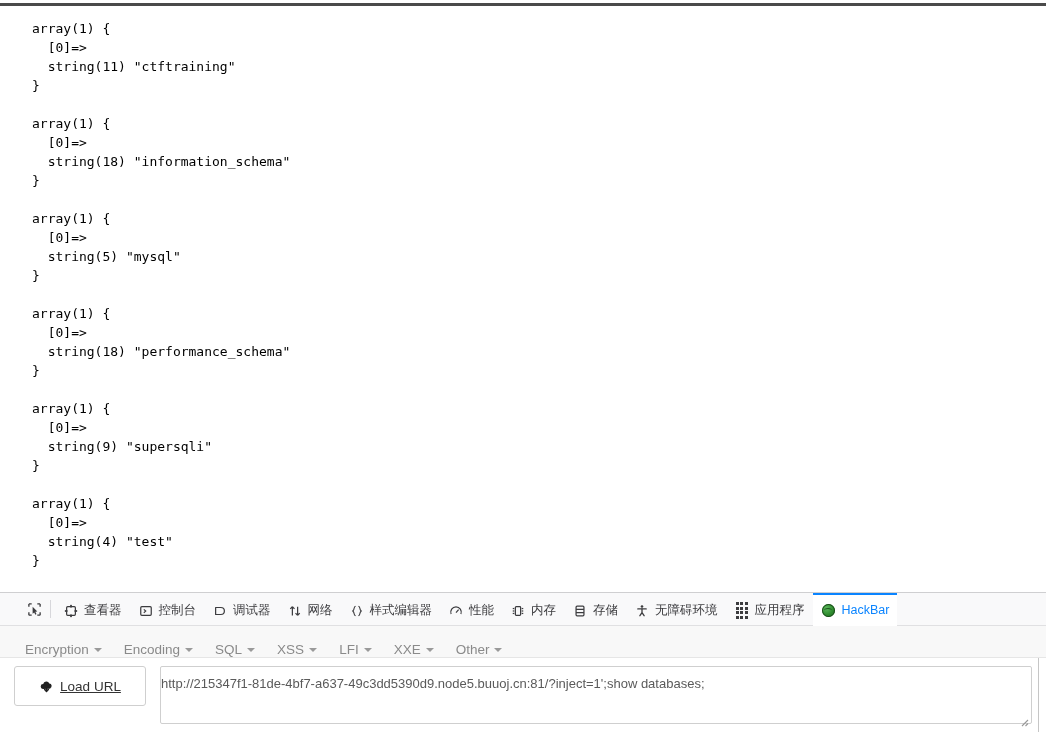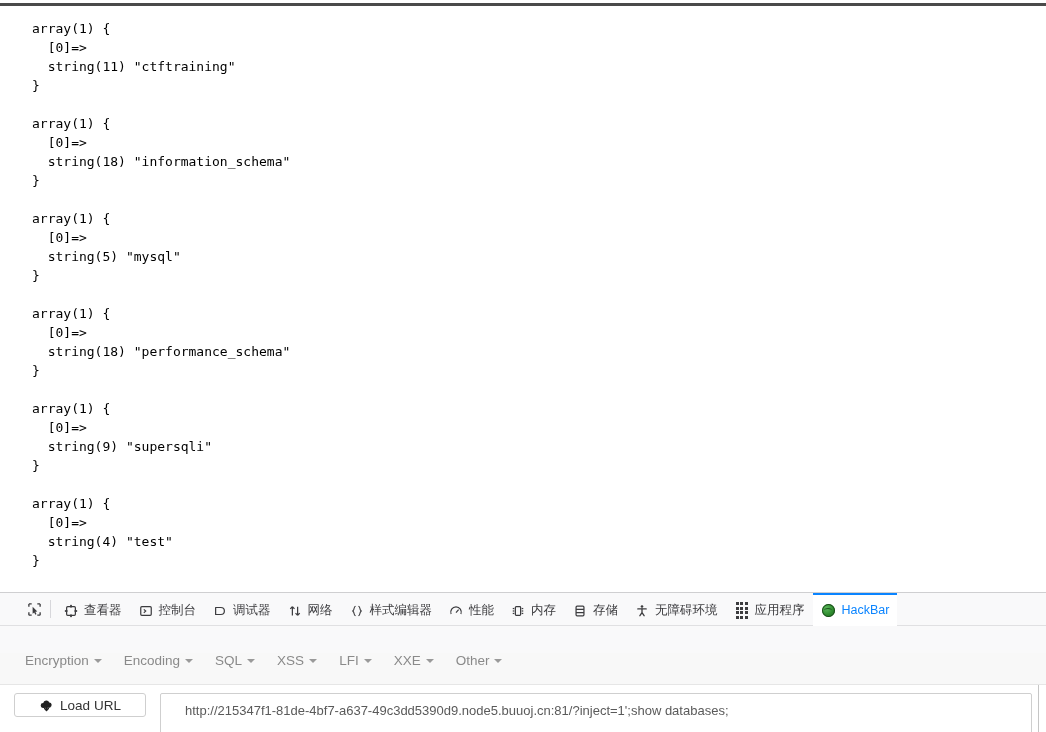--- a/index.html
+++ b/index.html
@@ -169,27 +169,26 @@
     top: 4px;
     width: 8px;
     height: 4px;
     border-top: 1px solid rgba(20,70,20,0.85);
     border-radius: 50%;
   }
 
   
   .hb-menubar {
     display: flex;
-    align-items: flex-start;
+    align-items: flex-end;
     height: 32px;
     padding-left: 14px;
     background: #f8f8f8;
     border-bottom: 1px solid #e6e6e6;
     box-sizing: border-box;
-    margin-top: 27px;
   }
   .hb-menu-item {
     display: flex;
     align-items: center;
     gap: 5px;
     font-size: 13.5px;
     color: #8a8a8a;
     padding: 0 11px;
     cursor: pointer;
     white-space: nowrap;
@@ -220,29 +219,30 @@
     gap: 6px;
     width: 132px;
     flex: 0 0 132px;
   }
 
   .hb-btn {
     display: flex;
     align-items: center;
     justify-content: center;
     gap: 6px;
-    height: 24px;
+    height: 40px;
     background: #ffffff;
     border: 1px solid #cfcfcf;
     border-radius: 3px;
     font-size: 13.5px;
     color: #333333;
     cursor: pointer;
     white-space: nowrap;
     box-sizing: border-box;
+    text-decoration: underline;
   }
   .hb-btn-icon {
     display: inline-flex;
     align-items: center;
     justify-content: center;
     width: 15px;
     height: 15px;
   }
 
   .hb-url-wrap {
@@ -256,21 +256,21 @@
   .hb-url {
     width: 100%;
     height: 58px;
     border: 1px solid #cfcfcf;
     border-radius: 2px;
     background: #ffffff;
     color: #5a5a5a;
     font-family: "Liberation Sans", sans-serif;
     font-size: 13px;
     line-height: 18px;
-    padding: 8px 24px;
+    padding: 8px 0;
     box-sizing: border-box;
     resize: none;
     outline: none;
     overflow: hidden;
     white-space: pre-wrap;
     word-break: break-all;
   }
 
   
   .resize-grip {

